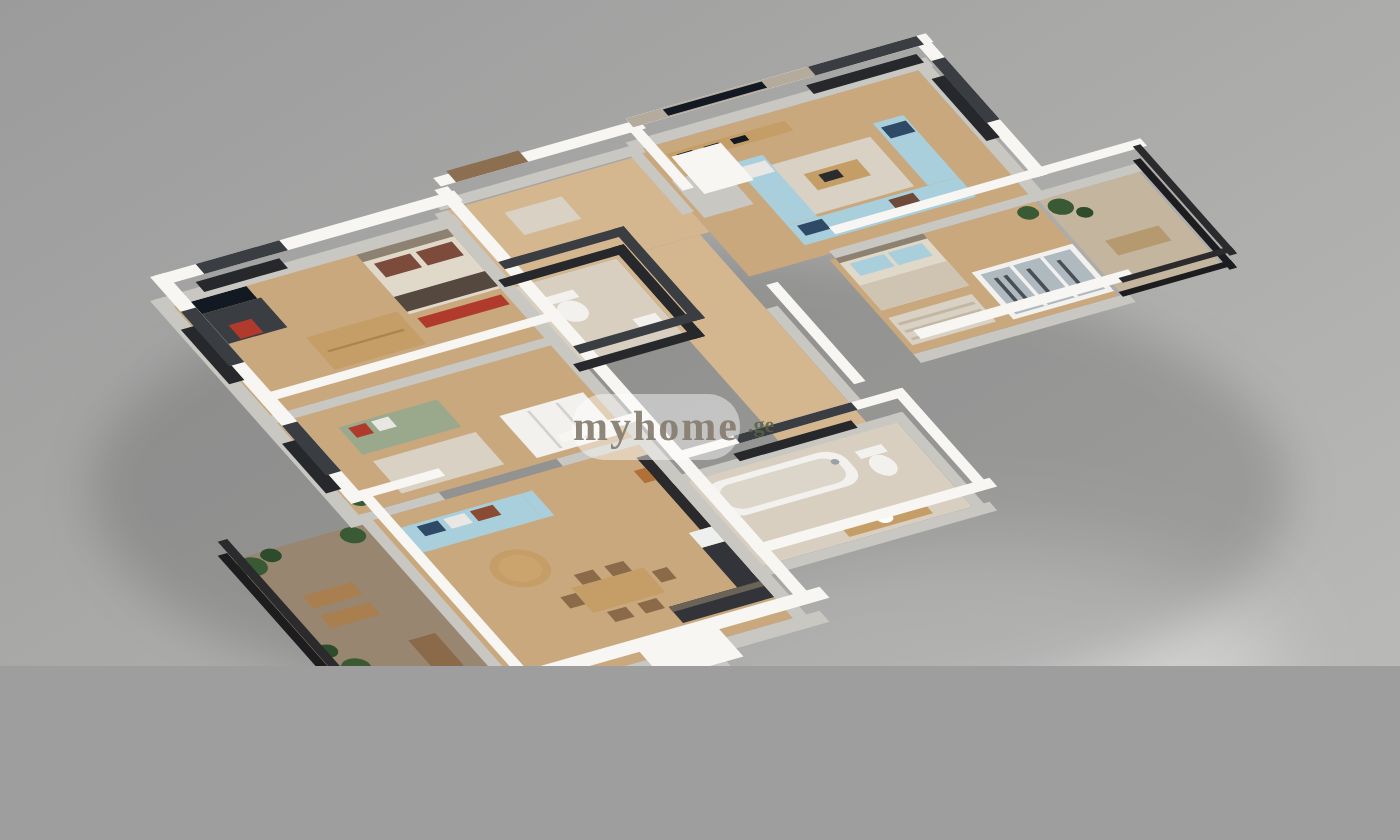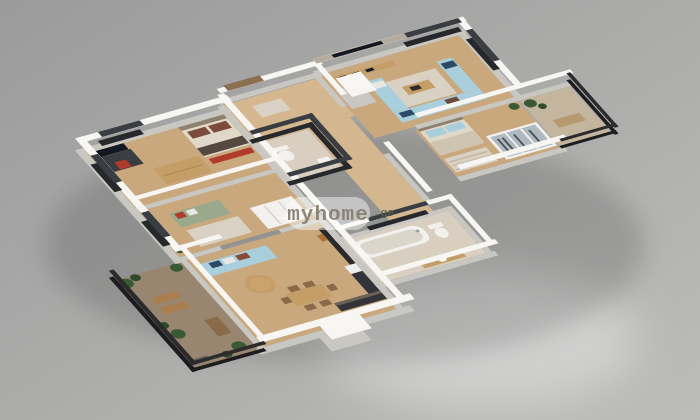--- a/index.html
+++ b/index.html
@@ -1,16 +1,16 @@
 <!DOCTYPE html>
 <html style="--background_top: #9b9b9b; --background_bottom: #bcbcba; --wall_top: #f7f6f3; --wall_face: #c9c7c2; --wall_dark: #3a3d42; --wall_dark_face: #26282c; --floor_wood: #c9a87e; --floor_wood_light: #d5b78f; --floor_tile: #d8cfc0; --floor_balcony: #c4b59e; --floor_terrace: #998670; --sofa_blue: #a9cfdc; --sofa_green: #9aa98c; --accent_red: #b03a2c; --pillow_navy: #2e4a66; --wood_furniture: #c49e66; --wood_dark: #8a6a48; --kitchen_dark: #33343a; --tv_black: #121922; --railing: #2b2b2d; --plant: #3a5a36; --plant_dark: #2e4c2b; --rug: #d9d2c4; --bed_linen: #e0d8c9; --headboard: #8d8172; --glass: #aeb9c0; --stone_wall: #b5ab9c; --watermark_pill: rgba(255,255,255,0.45); --watermark_text: #857b6e; --watermark_domain: #5a6248;"><head>
 <meta charset="utf-8">
 <style>
   html,body{margin:0;padding:0;background:#9e9e9e;}
-  .stage{position:relative;width:700px;height:420px;overflow:hidden;font-family:Liberation Mono, monospace;}
+  .stage{position:relative;width:700px;height:333px;overflow:hidden;font-family:Liberation Serif, serif;}
   svg{display:block;}
   .floor-wood{fill:var(--floor_wood);}
   .floor-wood2{fill:var(--floor_wood_light);}
   .floor-tile{fill:var(--floor_tile);}
   .floor-balcony{fill:var(--floor_balcony);}
   .floor-terrace{fill:var(--floor_terrace);}
   .wall-top{fill:var(--wall_top);}
   .wall-face{fill:var(--wall_face);}
   .wall-dark{fill:var(--wall_dark);}
   .wall-dark-face{fill:var(--wall_dark_face);}

